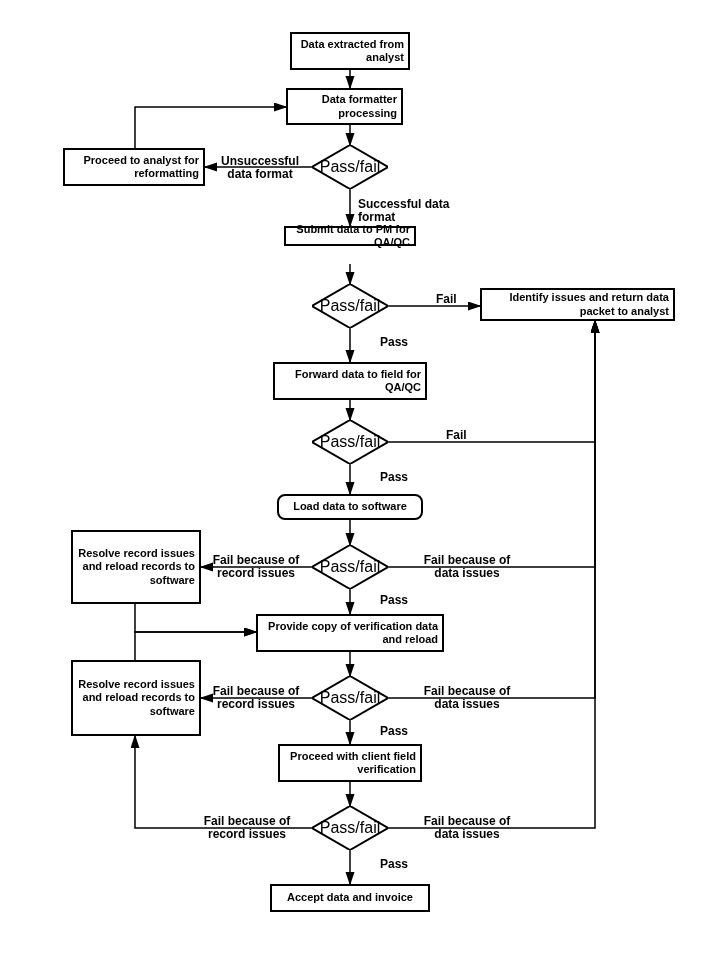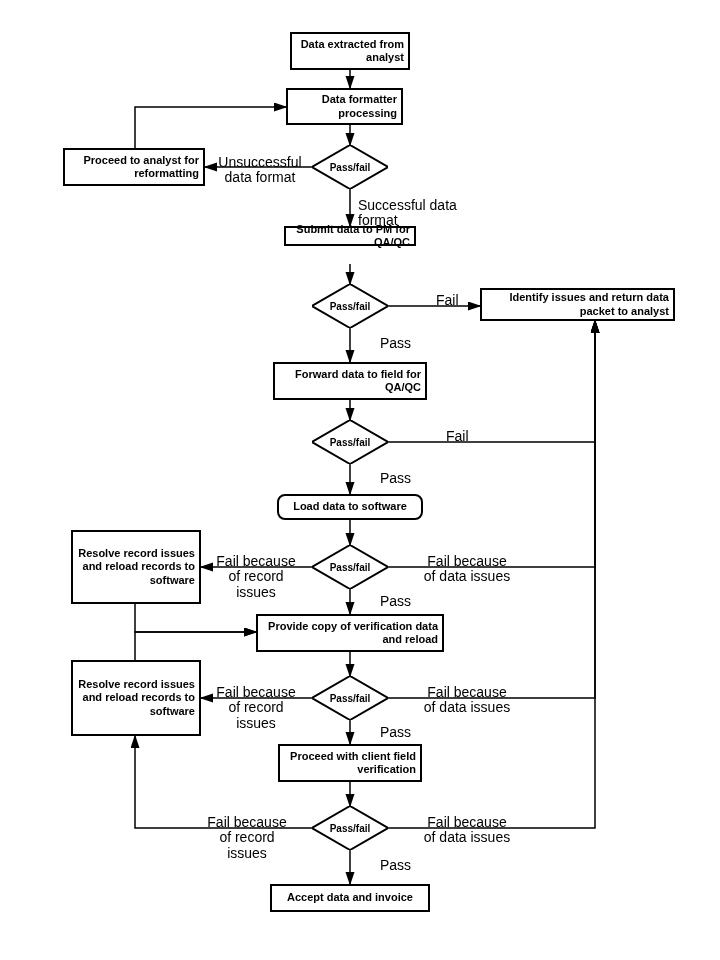--- a/index.html
+++ b/index.html
@@ -30,27 +30,27 @@
     position: absolute;
     width: 76px;
     height: 44px;
     display: flex;
     align-items: center;
     justify-content: center;
   }
   .diamond svg { position: absolute; inset: 0; }
   .diamond-text {
     position: relative;
-    font-size: 10px;
+    font-size: 16px;
+    font-weight: normal;
+  }
+  .edge-label {
+    position: absolute;
+    font-size: 12px;
     font-weight: bold;
-  }
-  .edge-label {
-    position: absolute;
-    font-size: 14px;
-    font-weight: normal;
     background: transparent;
     text-align: center;
     line-height: 1.1;
   }
   svg.arrows {
     position: absolute;
     inset: 0;
     width: 720px;
     height: 960px;
     pointer-events: none;

